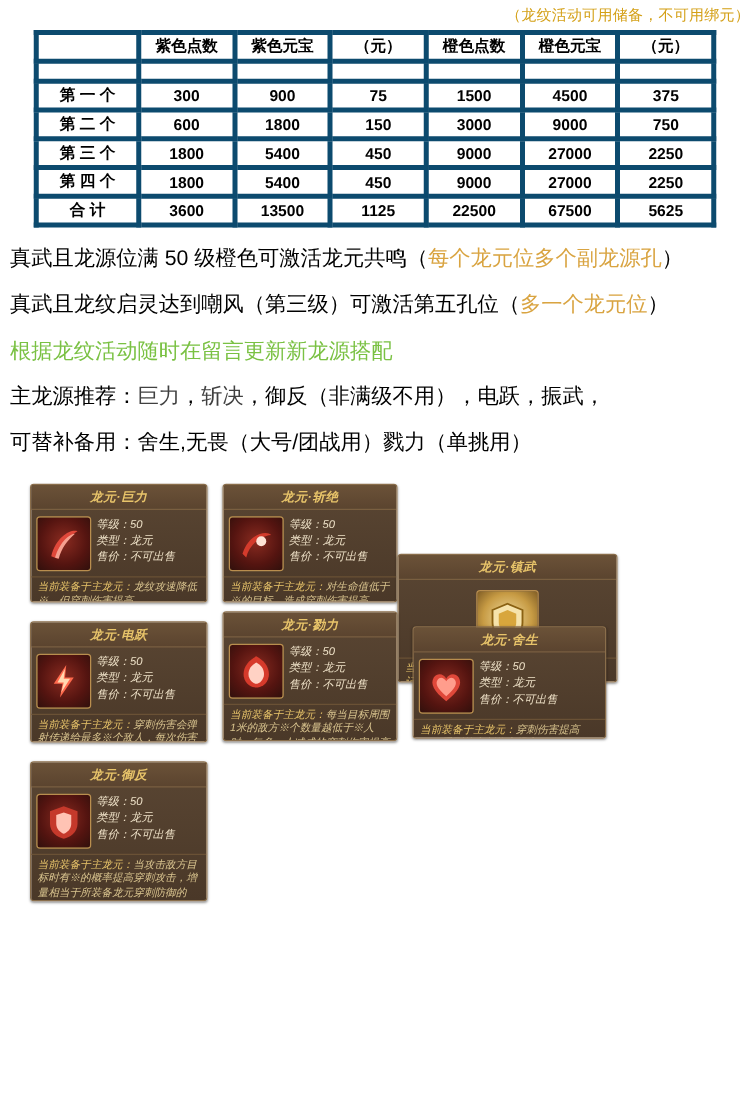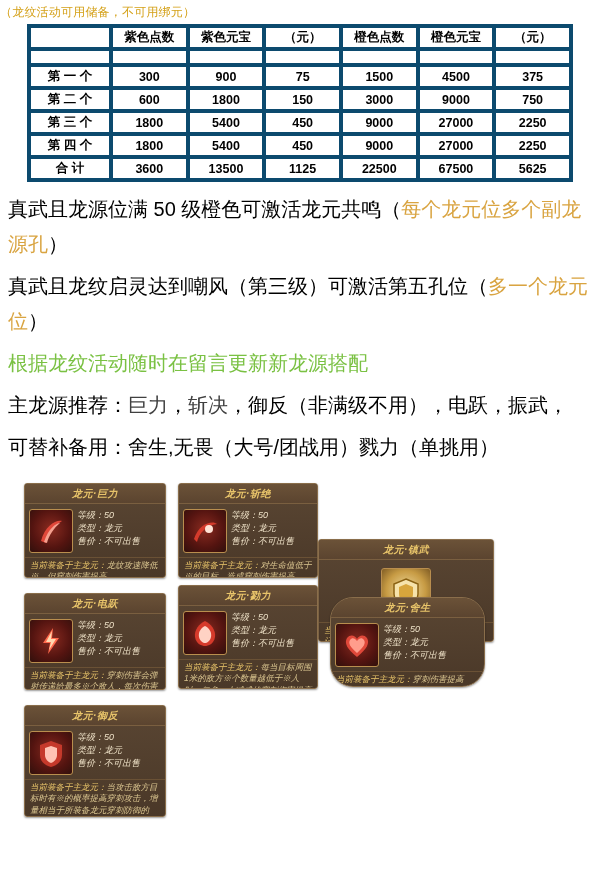--- a/index.html
+++ b/index.html
@@ -16,21 +16,21 @@
     overflow: hidden;
   }
   .page {
     width: 600px;
     height: 875px;
     padding: 0;
     box-sizing: border-box;
     position: relative;
   }
   .top-note {
-    text-align: left;
+    text-align: right;
     color: #d4a017;
     font-size: 12px;
     padding-top: 4px;
     padding-bottom: 3px;
     letter-spacing: 0.2px;
   }
 
   
   table.main-table {
     border-collapse: collapse;
@@ -51,21 +51,21 @@
   table.main-table tr.hdr td {
     font-weight: bold;
   }
   table.main-table tr.blank td {
     height: 12px;
   }
   td.c0 { width: 74px; text-align: center; }
 
   
   .para {
-    font-size: 20px;
+    font-size: 17px;
     line-height: 1.75;
     margin: 7px 0 0 8px;
     width: 580px;
   }
   .para.first { margin-top: 10px; }
   .red { color: #404040; }
   .orange { color: #d9a441; }
   .green { color: #7ac143; }
   .blk { color: #000; }
 
@@ -308,21 +308,21 @@
         </div>
         <div class="stats">
           <div>等级：50</div>
           <div>类型：龙元</div>
           <div>售价：不可出售</div>
         </div>
       </div>
       <div class="desc"><span class="hl">当前装备于主龙元：</span><span>每当目标周围1米的敌方※个数量越低于※人时，每多一人减成的穿刺伤害提高※，最多叠加至※。</span></div>
     </div>
 
-    <div class="card" style="left:330px; top:122px; width:155px; height:90px;border-radius:23px;">
+    <div class="card" style="left:330px; top:122px; width:155px; height:90px;">
       <div class="ctitle">龙元·舍生</div>
       <div class="cbody">
         <div class="icon-wrap">
           <svg width="32" height="32" viewBox="0 0 32 32">
               <path d="M16 28 C6 20, 3 14, 6 9 C9 5, 14 6, 16 10 C18 6, 23 5, 26 9 C29 14, 26 20, 16 28 Z" fill="#e0483a"></path>
               <path d="M16 24 C9 18, 7 14, 9 11 C11 8, 14 9, 16 12 C18 9, 21 8, 23 11 C25 14, 23 18, 16 24 Z" fill="#ff9d8c"></path>
             </svg>
         </div>
         <div class="stats">
           <div>等级：50</div>

